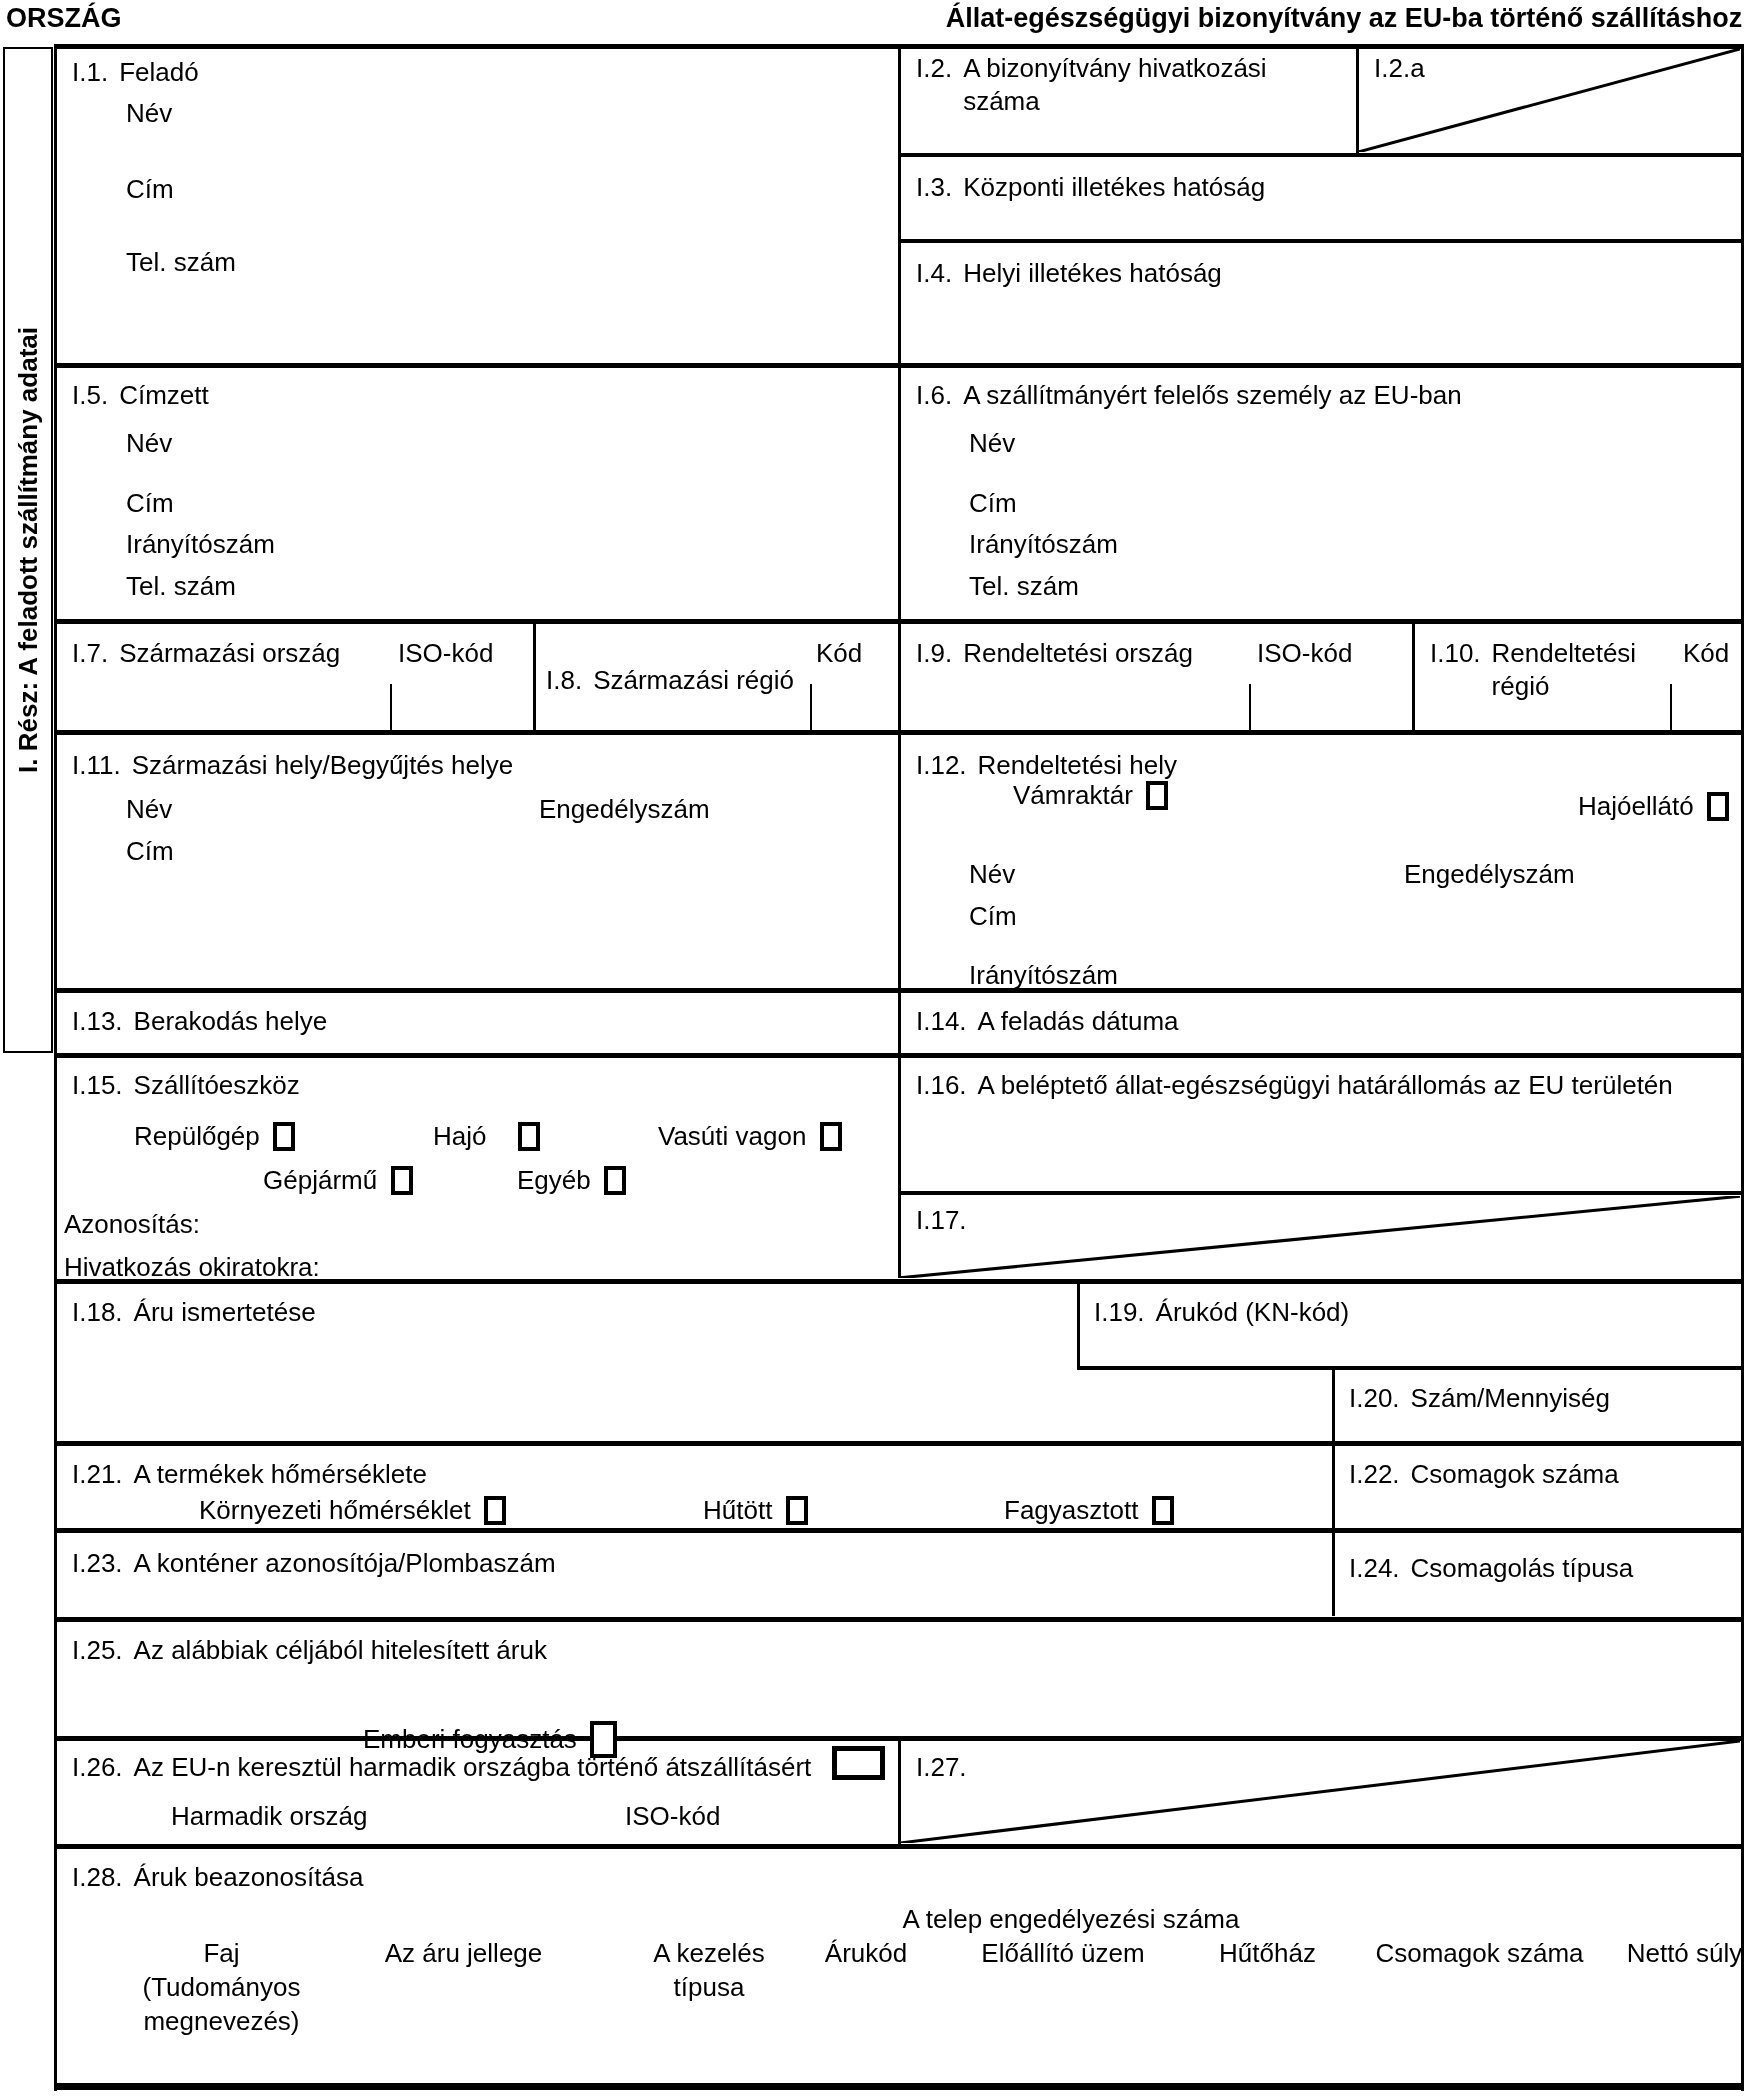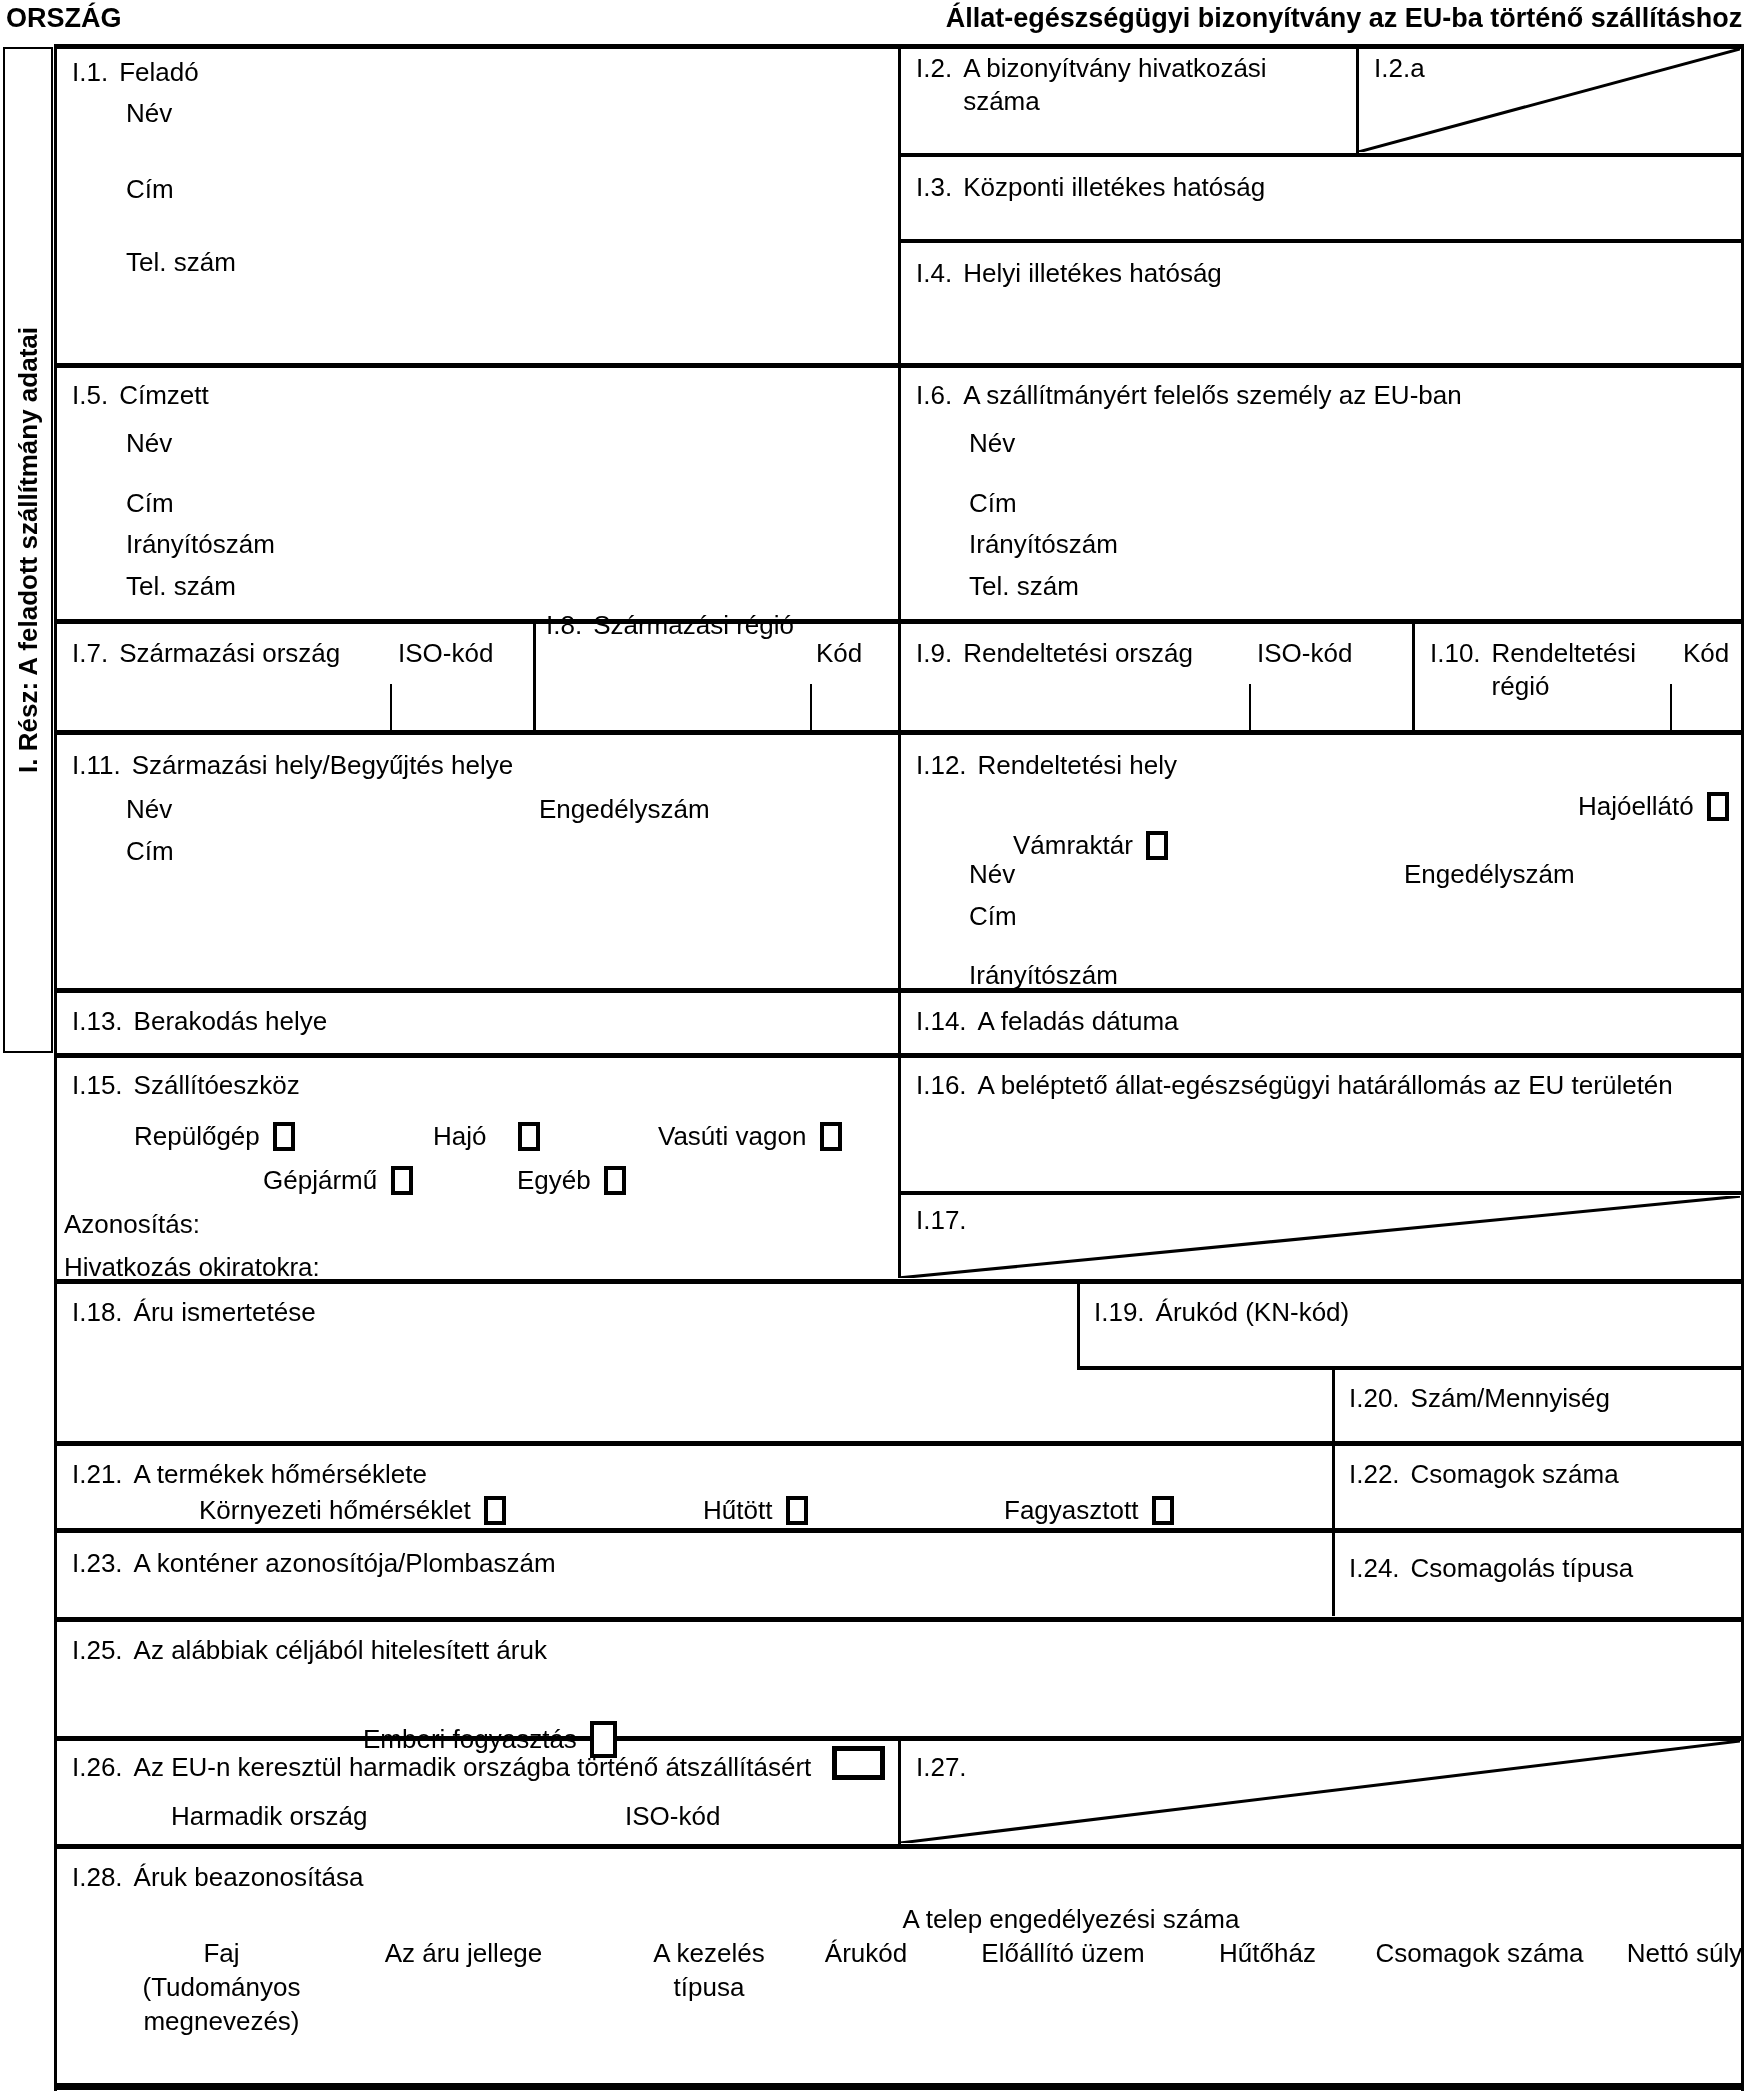--- a/index.html
+++ b/index.html
@@ -117,21 +117,21 @@
 <div class="sub" style="left:969px;top:427px;">Név</div>
 <div class="sub" style="left:969px;top:487px;">Cím</div>
 <div class="sub" style="left:969px;top:528px;">Irányítószám</div>
 <div class="sub" style="left:969px;top:570px;">Tel. szám</div>
 
 <div class="lbl" style="left:72px;top:637px;">
   <span class="no">I.7.</span>
   <span>Származási ország</span>
 </div>
 <div class="sub" style="left:398px;top:637px;">ISO-kód</div>
-<div class="lbl" style="left:546px;top:609px;">
+<div class="lbl" style="left:546px;top:664px;">
   <span class="no">I.8.</span>
   <span>Származási régió</span>
 </div>
 <div class="sub" style="left:816px;top:637px;">Kód</div>
 <div class="lbl" style="left:916px;top:637px;">
   <span class="no">I.9.</span>
   <span>Rendeltetési ország</span>
 </div>
 <div class="sub" style="left:1257px;top:637px;">ISO-kód</div>
 <div class="lbl" style="left:1430px;top:637px;">
@@ -145,21 +145,21 @@
   <span>Származási hely/Begyűjtés helye</span>
 </div>
 <div class="sub" style="left:126px;top:793px;">Név</div>
 <div class="sub" style="left:539px;top:793px;">Engedélyszám</div>
 <div class="sub" style="left:126px;top:835px;">Cím</div>
 
 <div class="lbl" style="left:916px;top:749px;">
   <span class="no">I.12.</span>
   <span>Rendeltetési hely</span>
 </div>
-<div class="cbrow" style="left:1013px;top:830px;">
+<div class="cbrow" style="left:1013px;top:780px;">
   <span>Vámraktár</span>
   <span class="cb"></span>
 </div>
 <div class="cbrow" style="left:1578px;top:791px;">
   <span>Hajóellátó</span>
   <span class="cb"></span>
 </div>
 <div class="sub" style="left:969px;top:858px;">Név</div>
 <div class="sub" style="left:1404px;top:858px;">Engedélyszám</div>
 <div class="sub" style="left:969px;top:900px;">Cím</div>

